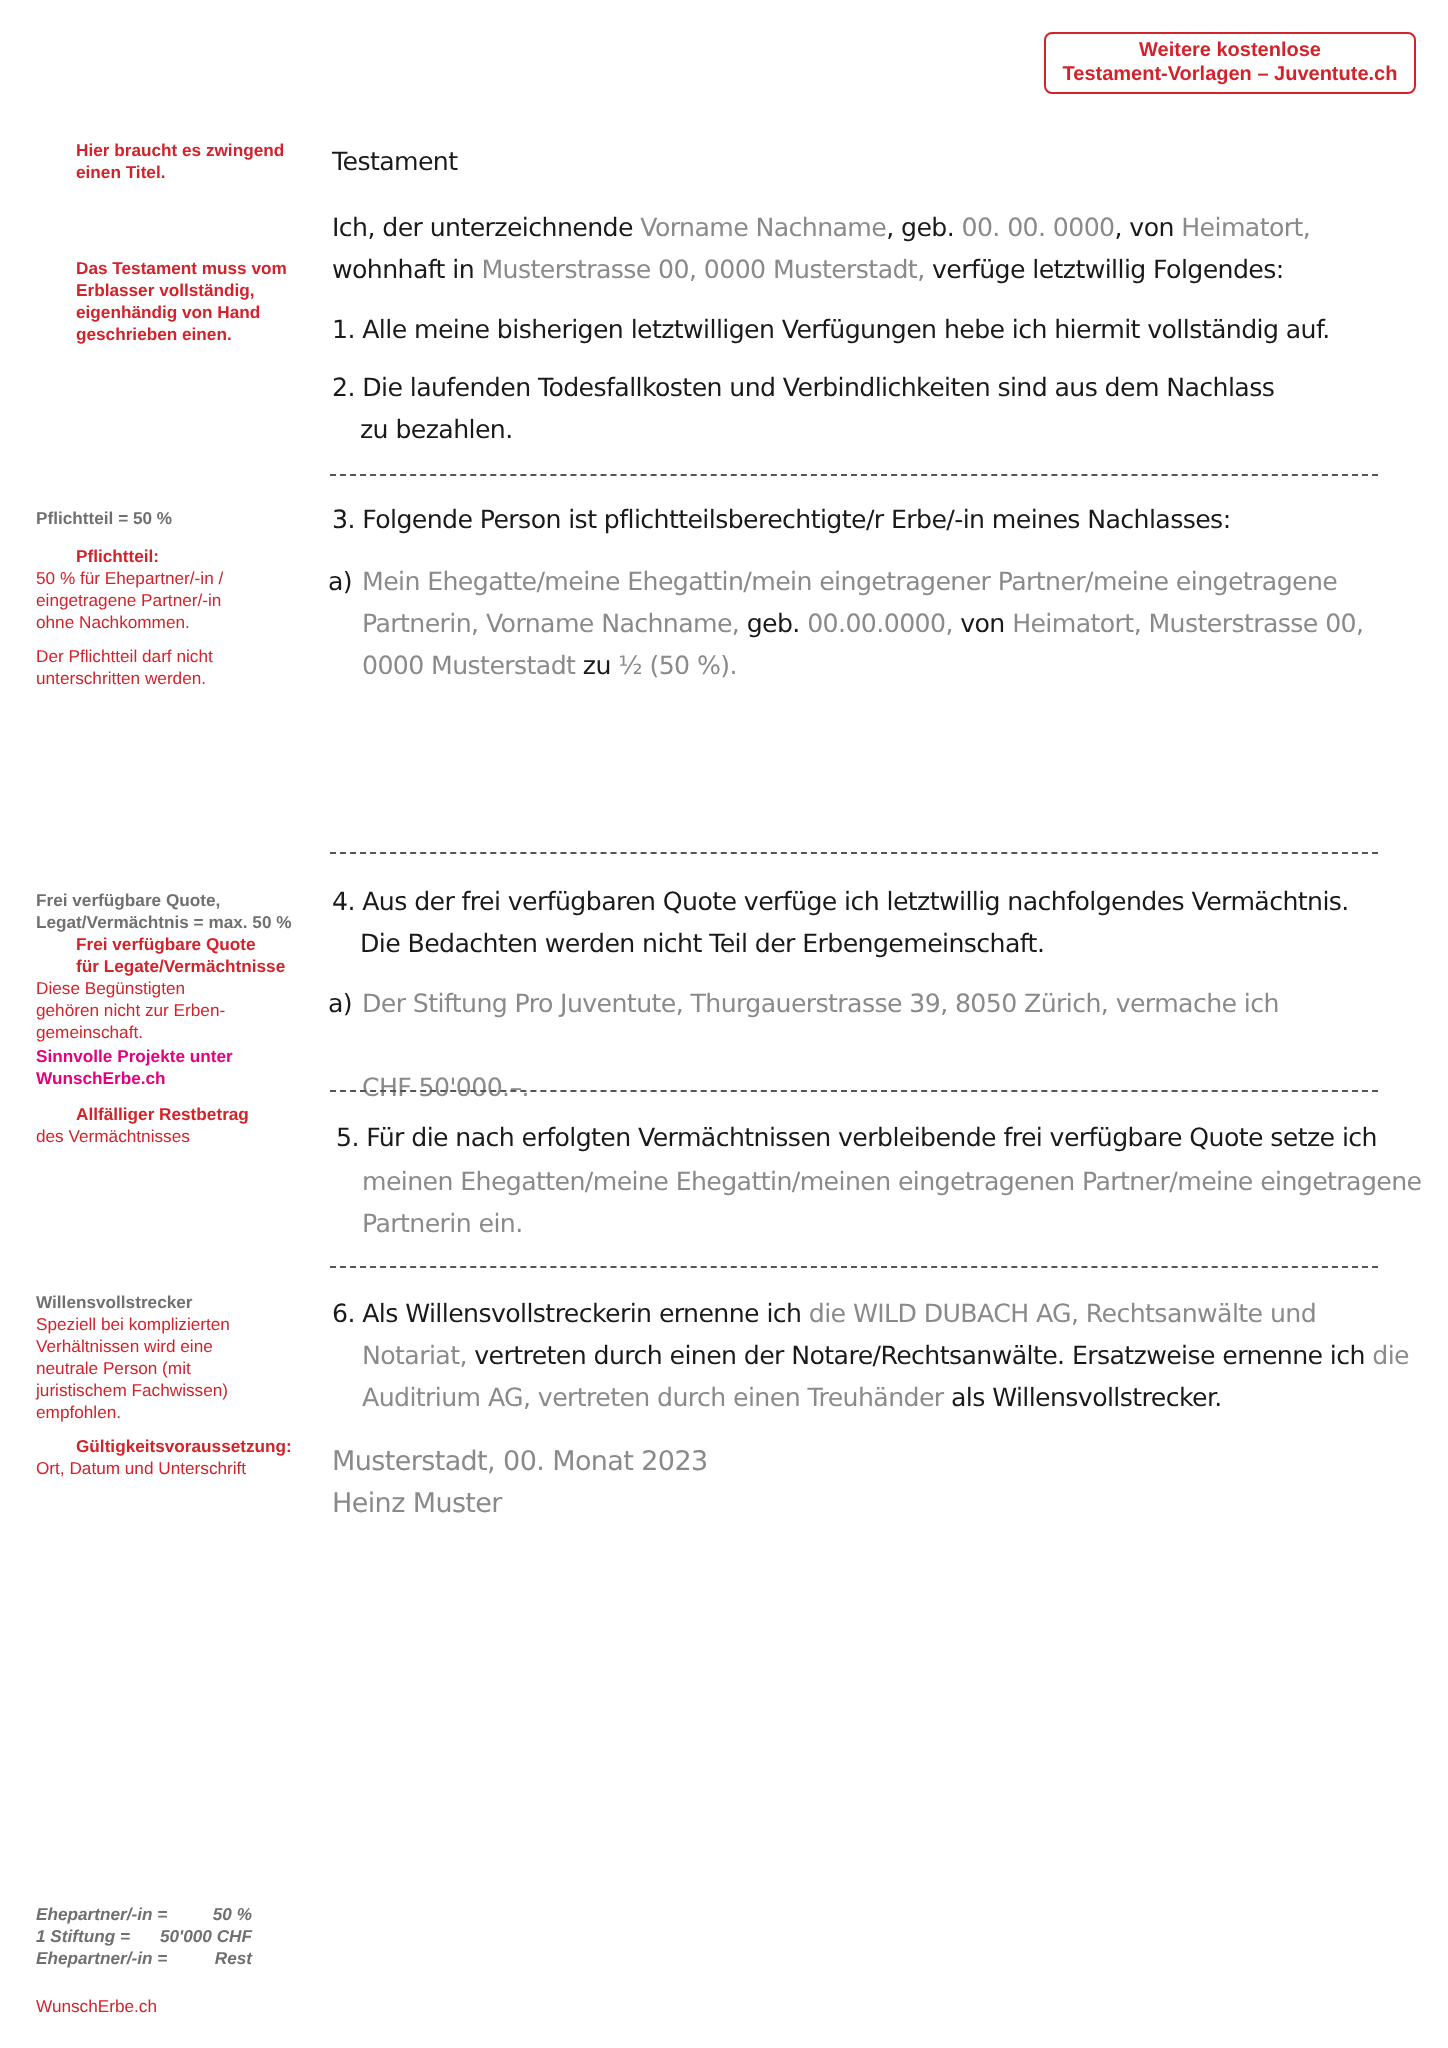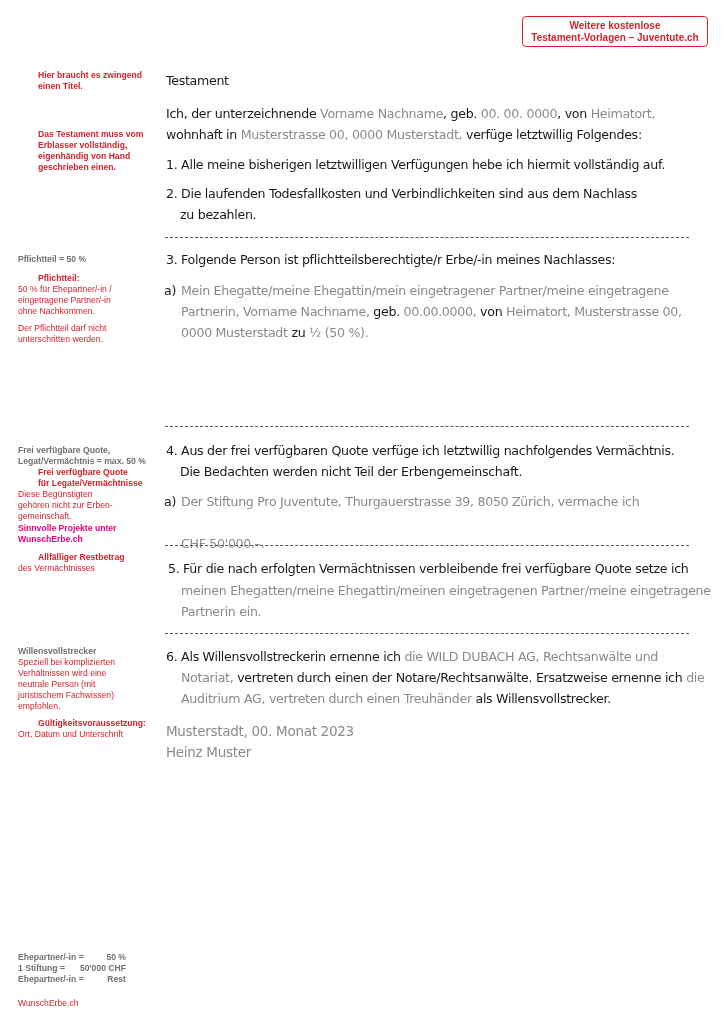--- a/index.html
+++ b/index.html
@@ -80,21 +80,21 @@
   <div class="grey">Willensvollstrecker</div>
   <div>Speziell bei komplizierten</div>
   <div>Verhältnissen wird eine</div>
   <div>neutrale Person (mit</div>
   <div>juristischem Fachwissen)</div>
   <div style="margin-bottom:6px;">empfohlen.</div>
   <div class="b">Gültigkeitsvoraussetzung:</div>
   <div>Ort, Datum und Unterschrift</div>
 </div>
 
-<div class="side" style="top:952px; color:#707070; font-weight:bold;">
+<div class="side" style="top:952px; color:#707070; font-weight:bold;font-style:italic;">
   <div style="display:flex;">
     <span style="width:72px;">Ehepartner/-in =</span>
     <span style="width:36px; text-align:right;">50 %</span>
   </div>
   <div style="display:flex;">
     <span style="width:58px;">1 Stiftung =</span>
     <span style="width:50px; text-align:right;">50'000 CHF</span>
   </div>
   <div style="display:flex;">
     <span style="width:72px;">Ehepartner/-in =</span>

